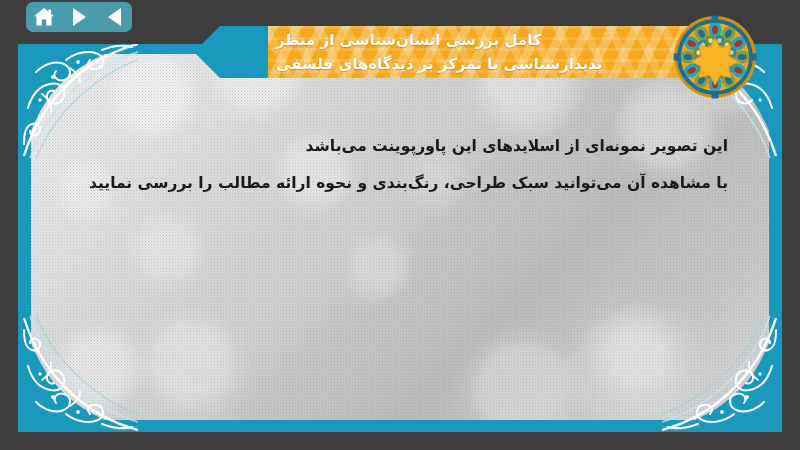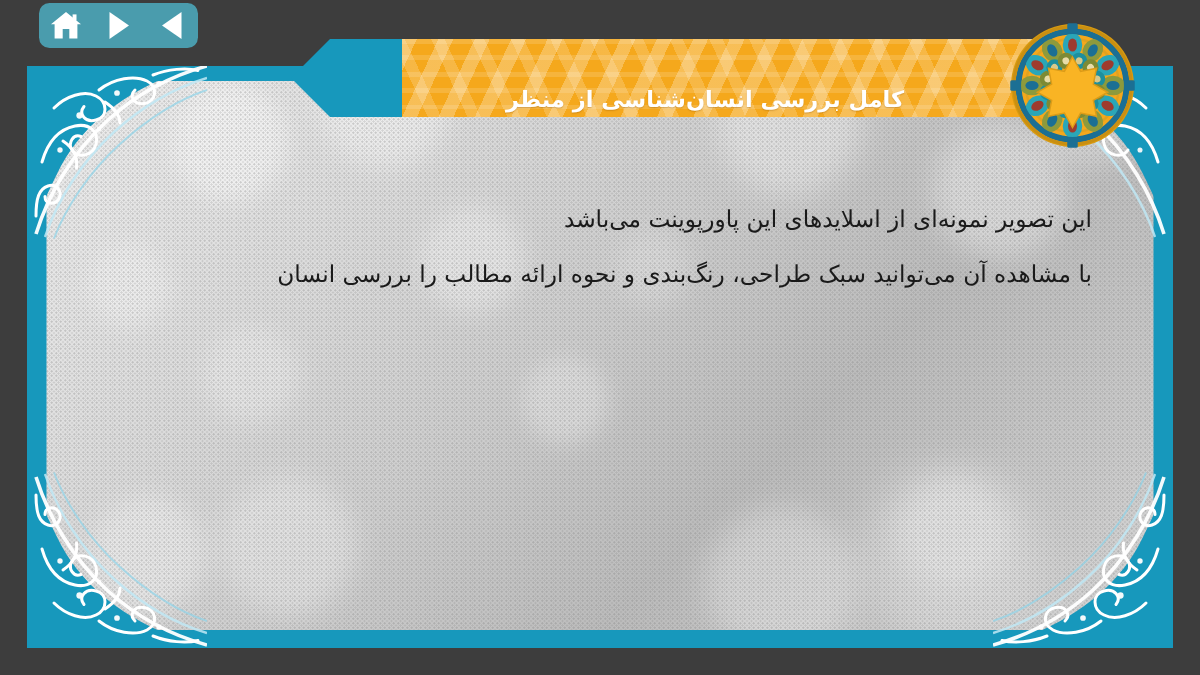--- a/index.html
+++ b/index.html
@@ -83,40 +83,40 @@
         rgba(255,255,255,0) 9px, rgba(255,255,255,0) 22px),
       repeating-linear-gradient(-115deg,
         rgba(255,255,255,.18) 0px, rgba(255,255,255,.18) 8px,
         rgba(255,255,255,0) 8px, rgba(255,255,255,0) 24px),
       repeating-linear-gradient(180deg,
         rgba(255,255,255,.14) 0px, rgba(255,255,255,.14) 3px,
         rgba(255,255,255,0) 3px, rgba(255,255,255,0) 11px);
   }
   .title-text{
     position:absolute;inset:0;
-    display:flex;flex-direction:row;align-items:flex-end;justify-content:center;
+    display:flex;flex-direction:column;align-items:flex-end;justify-content:center;
     padding-left:8px;padding-right:56px;box-sizing:border-box;
     text-align:right;direction:rtl;
   }
   .title-line{
     color:#ffffff;font-size:15px;line-height:24px;font-weight:bold;
     white-space:nowrap;
     text-shadow:0 1px 1px rgba(140,80,0,.35);
   }
 
   
   .medallion{position:absolute;left:672px;top:14px;width:86px;height:86px;z-index:25;}
 
   
   .body-text{
     position:absolute;left:40px;top:128px;width:688px;
     direction:rtl;text-align:right;z-index:15;
   }
   .body-line{
-    color:#1a1a1a;font-size:15.5px;line-height:37px;font-weight:normal;
+    color:#1a1a1a;font-size:15.5px;line-height:37px;font-weight:bold;
     white-space:nowrap;
   }
 </style>
 </head>
 <body>
 
 <div id="stage">
 
   <div class="outer-frame"></div>
 
@@ -235,35 +235,36 @@
             <circle cx="22" cy="58" r="1.8"></circle>
         </g>
         <path d="M6,102 C6,90 8,84 14,82 C20,80 24,86 21,91 C18,95 12,94 12,89" fill="none" stroke="#ffffff" stroke-width="2" stroke-linecap="round"></path>
       </svg>
     </div>
 
   </div>
 
   <div class="body-text">
     <div class="body-line">این تصویر نمونه‌ای از اسلایدهای این پاورپوینت می‌باشد</div>
-    <div class="body-line">با مشاهده آن می‌توانید سبک طراحی، رنگ‌بندی و نحوه ارائه مطالب را بررسی انسان</div>
+    <div class="body-line">با مشاهده آن می‌توانید سبک طراحی، رنگ‌بندی و نحوه ارائه مطالب را بررسی نمایید</div>
   </div>
 
   <div class="header-strip"></div>
 
   <div class="wedge">
     <svg width="160" height="52" viewBox="0 0 160 52" xmlns="http://www.w3.org/2000/svg">
       <path d="M160,0 H70 L44,26 L70,52 H160 Z" fill="#1798bc"></path>
     </svg>
   </div>
 
   <div class="title-banner">
     <div class="banner-pattern"></div>
     <div class="title-text">
       <div class="title-line">کامل بررسی انسان‌شناسی از منظر</div>
+      <div class="title-line">پدیدارشناسی با تمرکز بر دیدگاه‌های فلسفی</div>
     </div>
   </div>
 
   <div class="medallion">
     <svg width="86" height="86" viewBox="0 0 86 86" xmlns="http://www.w3.org/2000/svg">
       <defs>
         <clipPath id="medclip">
             <circle cx="43" cy="43" r="39"></circle>
           </clipPath>
       </defs>

